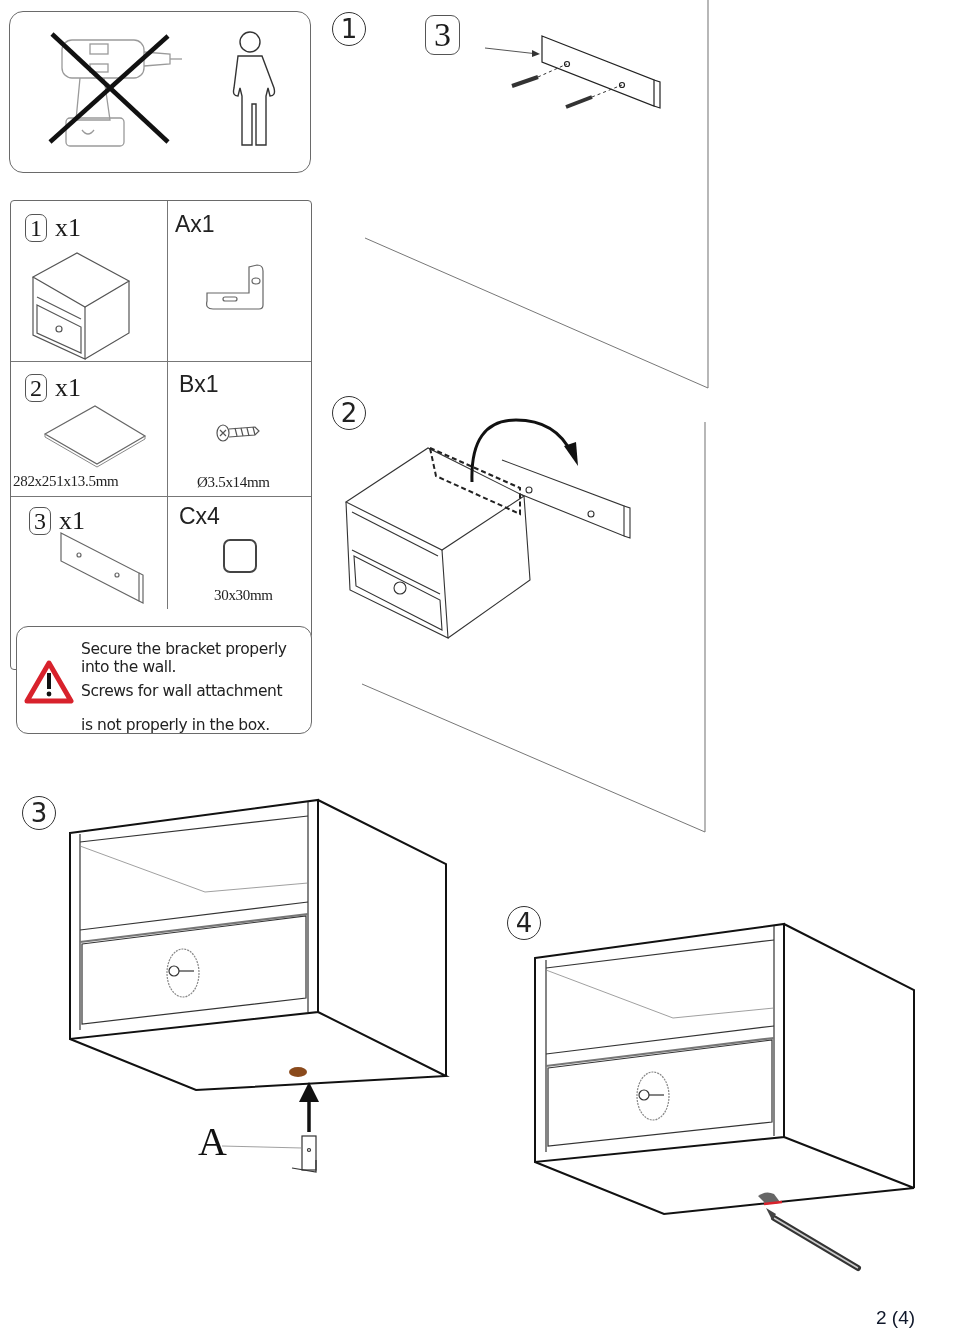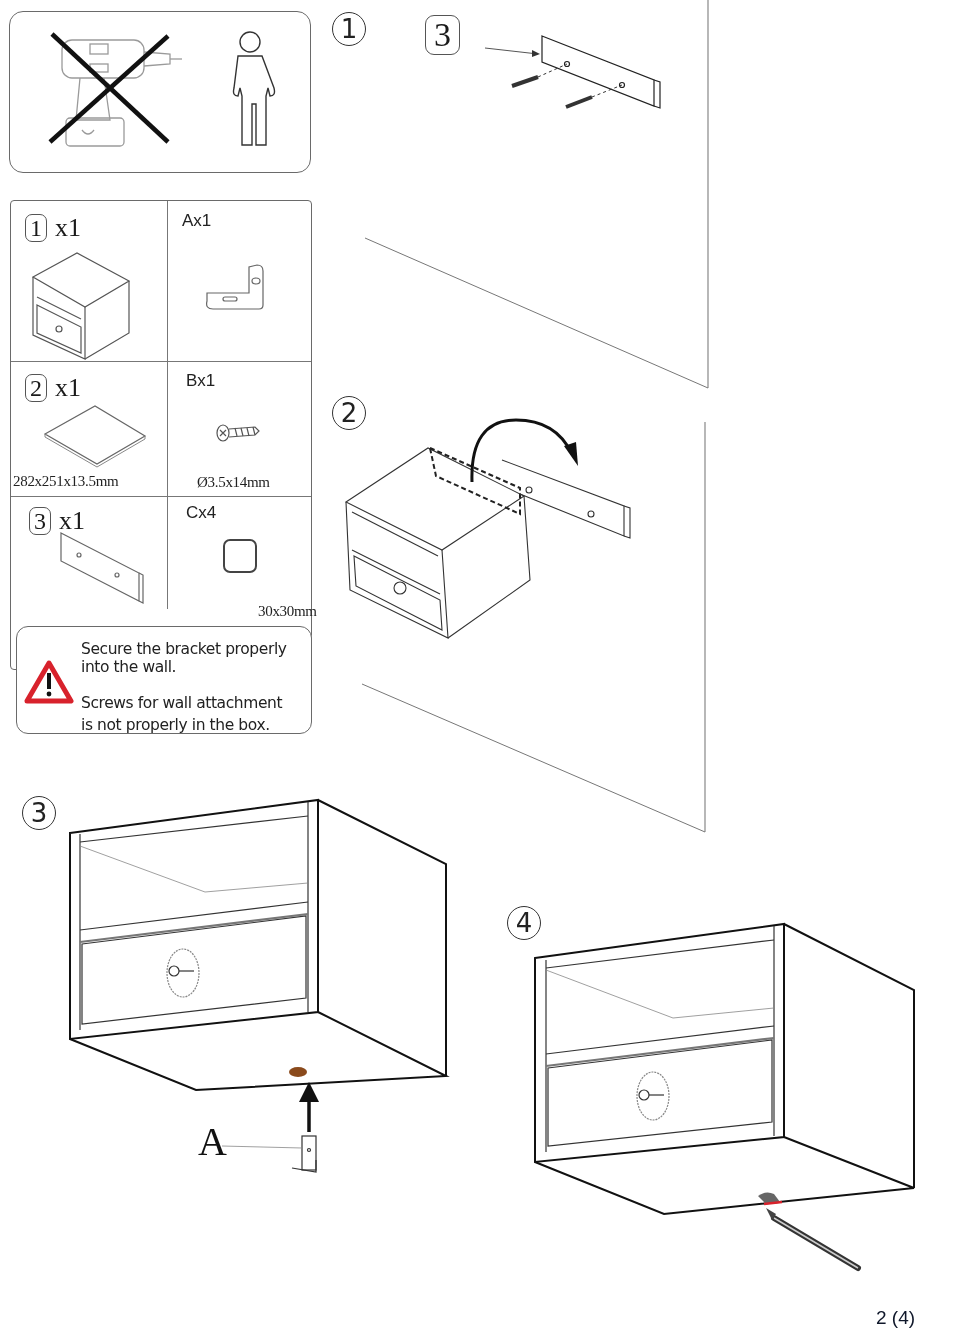--- a/index.html
+++ b/index.html
@@ -5,21 +5,21 @@
   html, body { margin:0; padding:0; background:#ffffff; }
   body { width:960px; height:1337px; position:relative; overflow:hidden;
          font-family:"DejaVu Sans", sans-serif; color:#1a1a1a; }
   .abs { position:absolute; }
   .box { position:absolute; border:1.5px solid #6a6a6a; border-radius:14px; background:#fff; box-sizing:border-box; }
   .step-num { position:absolute; width:34px; height:34px; border:1.5px solid #333; border-radius:50%;
               font-family:"DejaVu Sans", sans-serif; font-size:26px; line-height:33px; text-align:center; color:#222; box-sizing:border-box; }
   .part-tag { display:inline-block; border:1.5px solid #555; border-radius:7px; padding:0 4px;
               font-family:"Liberation Serif", serif; font-size:24px; line-height:26px; }
   .qty { font-family:"Liberation Serif", serif; font-size:26px; margin-left:8px; }
-  .hw-label { font-family:"Liberation Sans", sans-serif; font-size:17px; color:#222;margin-left:7px; }
+  .hw-label { font-family:"Liberation Sans", sans-serif; font-size:23px; color:#222; }
   .dim { font-family:Liberation Serif, serif; font-size:15px; color:#222; letter-spacing:-0.3px; }
   .warn-text { font-family:"DejaVu Sans", sans-serif; font-size:15.5px; line-height:17px; color:#222; letter-spacing:-0.4px; }
   svg { position:absolute; overflow:visible; }
   .page-num { font-family:"Liberation Sans", sans-serif; font-size:19px; color:#0f172a; }
 </style>
 </head>
 <body>
 
 <div class="box" style="left:9px;top:11px;width:302px;height:162px;">
   <svg width="140" height="120" style="left:30px;top:18px;">
@@ -97,32 +97,32 @@
   <svg width="90" height="70" style="left:48px;top:332px;">
     <g fill="none" stroke="#666" stroke-width="1.2">
       <path d="M2 0 L80 40 L80 68 L2 28 Z"></path>
       <path d="M80 40 L84 42 L84 70 L80 68"></path>
       <circle cx="20" cy="22" r="2"></circle>
       <circle cx="58" cy="42" r="2"></circle>
     </g>
   </svg>
   <div class="abs hw-label" style="left:168px;top:302px;">Cx4</div>
   <div class="abs" style="left:212px;top:338px;width:34px;height:34px;border:2px solid #444;border-radius:7px;box-sizing:border-box;"></div>
-  <div class="abs dim" style="left:203px;top:402px;margin-left:44px;">30x30mm</div>
+  <div class="abs dim" style="left:203px;top:386px;">30x30mm</div>
 </div>
 
 <div class="box" style="left:16px;top:626px;width:296px;height:108px;border-radius:12px;">
   <svg width="52" height="46" style="left:6px;top:32px;">
     <path d="M26 4 L48 42 L4 42 Z" fill="#fff" stroke="#d8222c" stroke-width="5" stroke-linejoin="round"></path>
     <rect x="24" y="14" width="4" height="16" fill="#111"></rect>
     <circle cx="26" cy="35" r="2.4" fill="#111"></circle>
   </svg>
   <div class="abs warn-text" style="left:64px;top:14px;">Secure the bracket properly</div>
   <div class="abs warn-text" style="left:64px;top:32px;">into the wall.</div>
-  <div class="abs warn-text" style="left:64px;top:68px;">Screws for wall attachment</div>
+  <div class="abs warn-text" style="left:64px;top:56px;">Screws for wall attachment</div>
   <div class="abs warn-text" style="left:64px;top:90px;">is not properly in the box.</div>
 </div>
 
 <div class="step-num" style="left:332px;top:12px;">1</div>
 <div class="abs" style="left:425px;top:15px;">
   <span class="part-tag" style="font-size:34px;line-height:38px;padding:0 8px;border-radius:9px;">3</span>
 </div>
 <svg width="400" height="400" style="left:320px;top:0;">
 
   <line x1="388" y1="0" x2="388" y2="388" stroke="#888" stroke-width="1.2"></line>

